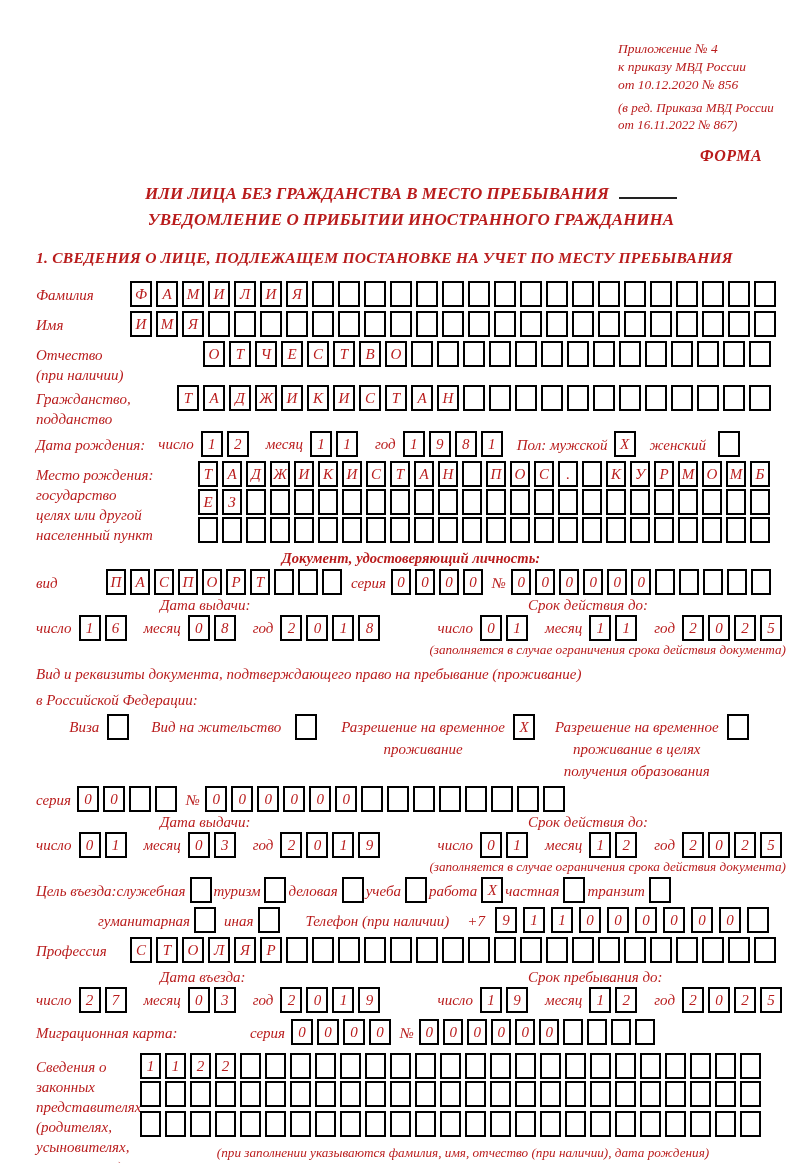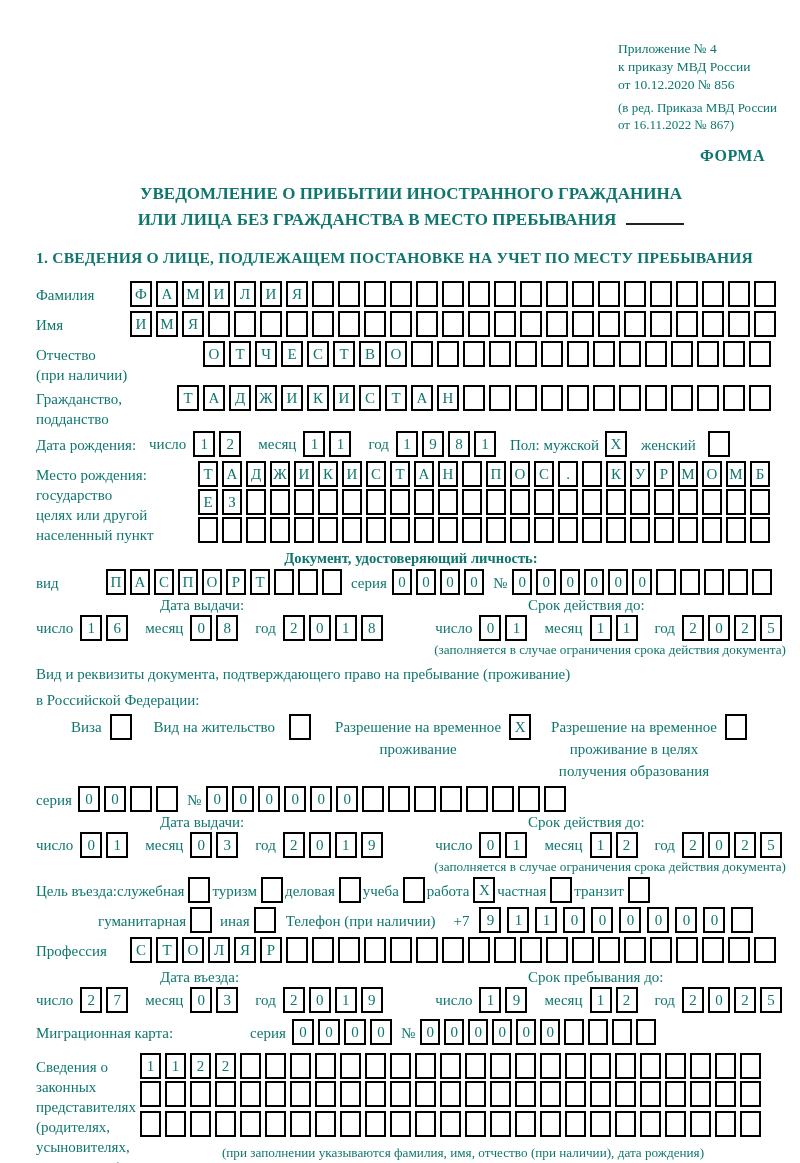--- a/index.html
+++ b/index.html
@@ -1,19 +1,19 @@
 <!DOCTYPE html>
 <html><head>
 <meta charset="utf-8">
 <style>
   * { box-sizing: border-box; }
   html,body { margin:0; padding:0; background:#fff; }
   .page {
-    position:relative; width:800px; height:1163px; background:#ffffff; color:#0f766e;
-    font-family:"Liberation Serif","DejaVu Serif",serif; font-size:15px; overflow:hidden;
+    position:relative; width:800px; height:1163px; background:#ffffff; color:#b91c1c;
+    font-family:"Liberation Serif","DejaVu Serif",serif; font-size:15px; overflow:hidden;font-style:italic;
   }
   
   .appendix { position:absolute; left:618px; top:40px; font-size:13.5px; line-height:1.35; }
   .appendix .small { font-size:13px; }
   .appendix .gap { margin-top:4px; }
   .forma { position:absolute; left:700px; top:147px; font-weight:bold; font-size:16px; letter-spacing:.5px; }
   .title { position:absolute; left:36px; right:14px; top:181px; text-align:center; font-weight:bold; font-size:17px; line-height:1.55; }
   .tline { display:inline-block; width:58px; border-bottom:2px solid #222; height:2px; margin-left:10px; }
   .sec1 { position:absolute; left:36px; top:249px; font-weight:bold; font-size:15.6px; letter-spacing:.2px; white-space:nowrap; }
   .form-body { position:absolute; left:36px; right:14px; top:281px; }
@@ -64,22 +64,22 @@
     <div>Приложение № 4</div>
     <div>к приказу МВД России</div>
     <div>от 10.12.2020 № 856</div>
     <div class="small gap">(в ред. Приказа МВД России</div>
     <div class="small">от 16.11.2022 № 867)</div>
   </div>
 
   <div class="forma">ФОРМА</div>
 
   <div class="title">
+    <div><span>ИЛИ ЛИЦА БЕЗ ГРАЖДАНСТВА В МЕСТО ПРЕБЫВАНИЯ</span><span class="tline"></span></div>
     <div>УВЕДОМЛЕНИЕ О ПРИБЫТИИ ИНОСТРАННОГО ГРАЖДАНИНА</div>
-    <div><span>ИЛИ ЛИЦА БЕЗ ГРАЖДАНСТВА В МЕСТО ПРЕБЫВАНИЯ</span><span class="tline"></span></div>
   </div>
 
   <div class="sec1">1. СВЕДЕНИЯ О ЛИЦЕ, ПОДЛЕЖАЩЕМ ПОСТАНОВКЕ НА УЧЕТ ПО МЕСТУ ПРЕБЫВАНИЯ</div>
 
   <div class="form-body">
 
     <div class="row mb4">
       <span class="lab w94">Фамилия</span>
       <span class="boxes">
           <span class="cell">Ф</span>
@@ -493,21 +493,21 @@
       <span class="cell"></span>
       <span class="lab">транзит</span>
       <span class="cell"></span>
     </div>
 
     <div class="prow mb4" style="margin-left:62px">
       <span class="lab">гуманитарная</span>
       <span class="cell"></span>
       <span class="lab" style="margin-left:6px">иная</span>
       <span class="cell"></span>
-      <span class="lab" style="margin-left:8px">Телефон (при наличии)</span>
+      <span class="lab" style="margin-left:24px">Телефон (при наличии)</span>
       <span class="lab" style="margin-left:18px">+7</span>
       <span class="boxes" style="margin-left:6px">
           <span class="cell">9</span>
           <span class="cell">1</span>
           <span class="cell">1</span>
           <span class="cell">0</span>
           <span class="cell">0</span>
           <span class="cell">0</span>
           <span class="cell">0</span>
           <span class="cell">0</span>

